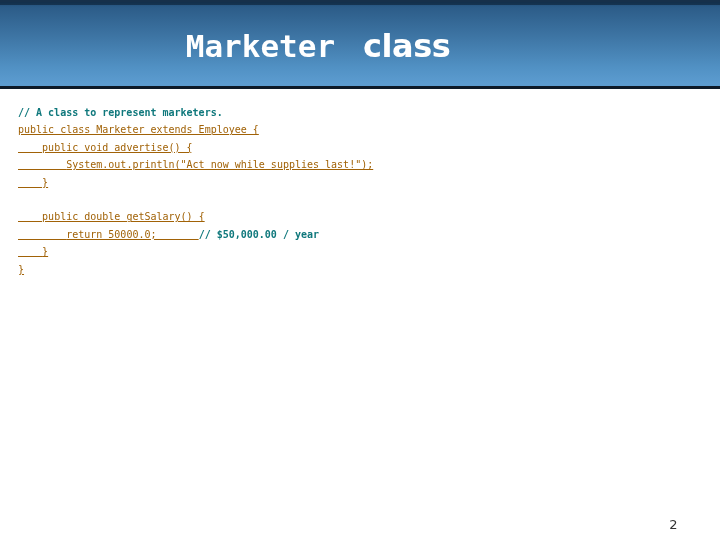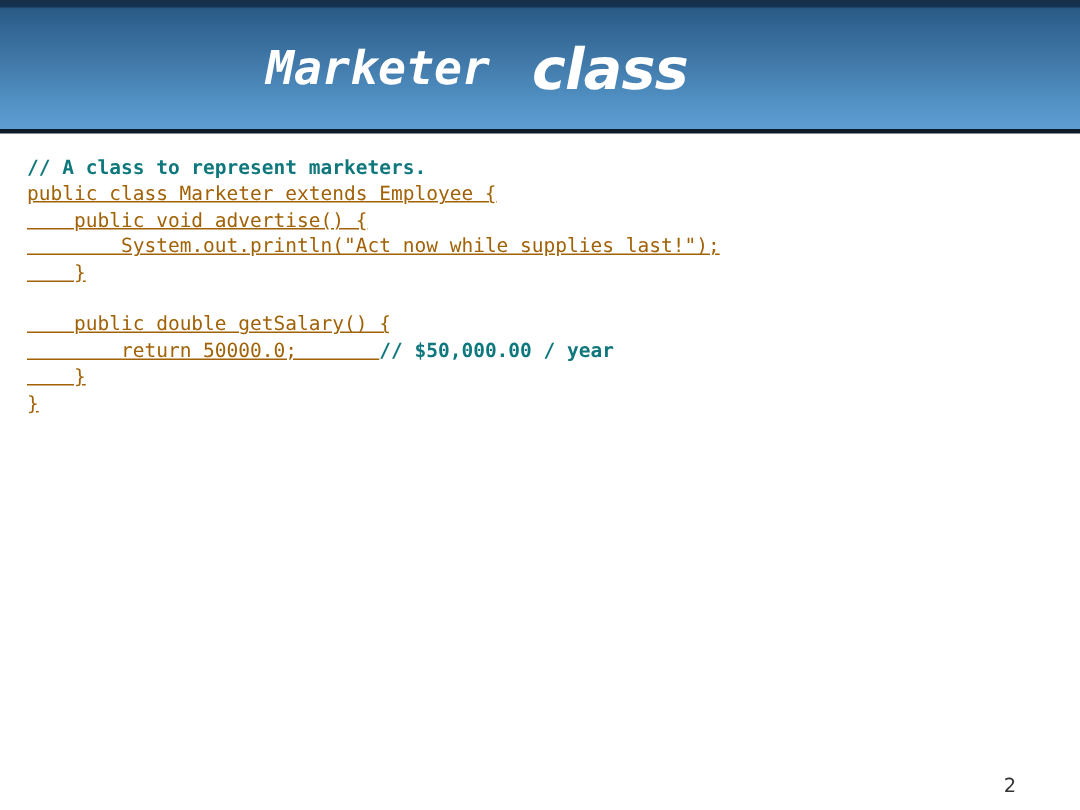--- a/index.html
+++ b/index.html
@@ -46,52 +46,51 @@
   #title-wrap {
     position: absolute;
     left: 0;
     top: 0;
     width: 636px;
     height: 86px;
     display: flex;
     align-items: center;
     justify-content: center;
     white-space: nowrap;
-    font-style: italic;
   }
   .title-mono {
     font-family: "DejaVu Sans Mono", "Liberation Mono", monospace;
     font-size: 31px;
     font-weight: 700;
     color: #ffffff;
     letter-spacing: 0px;
     line-height: 1;
     position: relative;
     top: 1px;
   }
   .title-sans {
     font-family: "DejaVu Sans", "Liberation Sans", sans-serif;
-    font-size: 38px;
+    font-size: 32px;
     font-weight: 700;
     color: #ffffff;
     line-height: 1;
     margin-left: 28px;
     letter-spacing: -0.5px;
     position: relative;
     top: 1px;
     text-align: right;
   }
 
   
   #code-block {
     position: absolute;
     left: 18px;
     top: 104px;
     font-family: "DejaVu Sans Mono", "Liberation Mono", monospace;
-    font-size: 13px;
+    font-size: 10px;
     line-height: 17.4px;
     color: #000000;
     white-space: pre;
     letter-spacing: 0px;
   }
   .code-line {
     white-space: pre;
     min-height: 17.4px;
   }
   .tok-comment {

